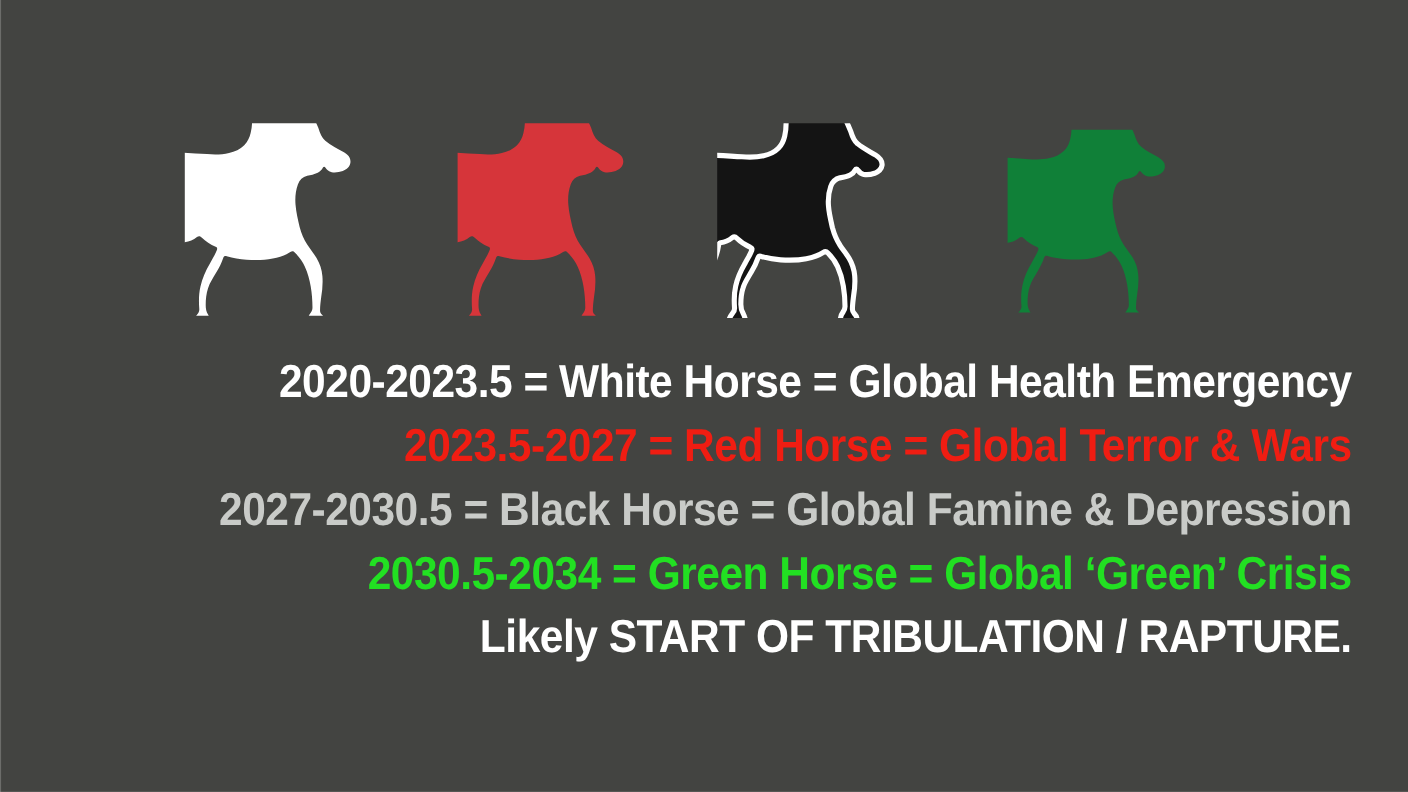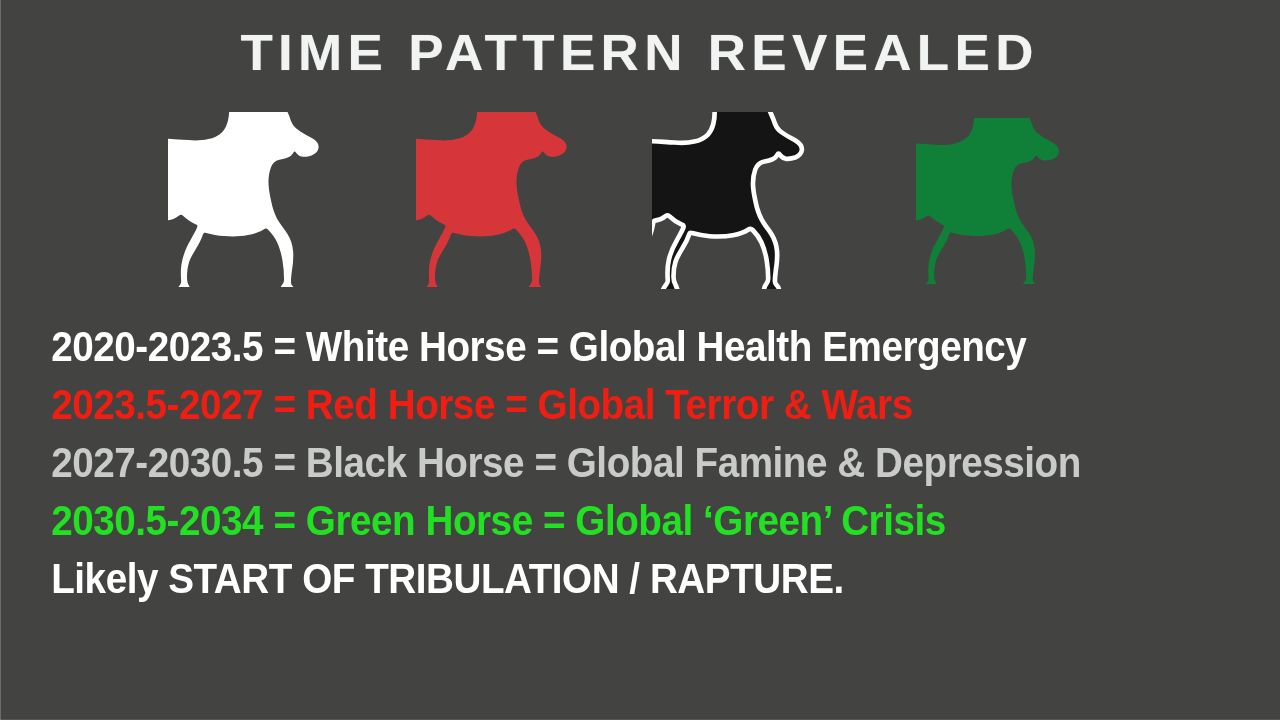--- a/index.html
+++ b/index.html
@@ -57,21 +57,21 @@
   .horse-red   { left: 416px; width: 160px; height: 175px; }
   .horse-black { left: 652px; width: 162px; height: 177px; }
   .horse-green { left: 916px; width: 152px; height: 166px; top: 6px; }
 
   
   #lines {
     position: absolute;
     top: 318px;
     left: 0;
     width: 1280px;
-    text-align: left;
+    text-align: right;
   }
   .line {
     display: block;
     width: 1280px;
     font-family: "Liberation Sans", sans-serif;
     font-weight: bold;
     font-size: 42px;
     line-height: 58px;
     letter-spacing: -0.5px;
     white-space: nowrap;
@@ -94,23 +94,20 @@
     background: rgba(255,255,255,0.10);
   }
 </style>
 </head>
 <body>
 
 <div id="stage">
 
   <div id="edge-left"></div>
 
-  <div id="title-bar">
-    <span id="title-text">TIME PATTERN REVEALED</span>
-  </div>
 
   <div id="horses">
 
     <div class="horse horse-white">
       <svg viewBox="0 0 300 330" width="160" height="175">
         <path fill="#ffffff" d="M228 8 c3 10 6 17 12 22 c9 8 22 14 32 20 c8 5 12 10 11 18 c-1 7 -6 11 -13 14 c-6 2 -13 3 -19 2 c-5 -1 -8 -4 -11 -8 c-1 -2 -3 -2 -4 0 c-2 4 -5 7 -9 9 c-6 3 -12 4 -18 5 c-8 2 -13 7 -16 15 c-4 11 -5 23 -4 35 c1 13 4 25 7 38 c3 11 7 21 13 30 c5 8 11 15 16 23 c6 10 9 20 10 31 c1 12 0 24 -2 36 c-1 8 -2 15 -2 23 c0 3 1 5 3 7 c3 3 5 6 5 10 c0 3 -2 5 -5 6 c-6 2 -12 2 -18 1 c-4 -1 -6 -3 -6 -7 c0 -5 2 -9 5 -13 c2 -3 3 -5 3 -9 c0 -12 -1 -24 -3 -36 c-2 -12 -5 -23 -10 -34 c-4 -9 -10 -17 -17 -24 c-3 -3 -5 -3 -8 -1 c-9 6 -19 9 -30 11 c-15 3 -30 3 -45 2 c-12 -1 -23 -3 -34 -6 c-3 -1 -5 0 -6 3 c-3 9 -7 17 -12 25 c-5 9 -11 17 -14 27 c-3 9 -4 19 -4 29 c0 6 1 11 4 16 c2 4 4 8 4 13 c0 4 -2 6 -6 7 c-6 1 -12 1 -18 0 c-4 -1 -6 -4 -5 -8 c1 -5 4 -9 7 -13 c2 -2 3 -5 3 -8 c-1 -13 -1 -26 2 -39 c3 -14 9 -27 16 -39 c4 -8 9 -15 12 -23 c1 -3 1 -5 -2 -6 c-9 -4 -17 -9 -24 -16 c-3 -3 -5 -3 -8 -1 c-6 5 -13 8 -21 9 c-2 1 -3 2 -3 4 c-2 13 -6 25 -12 36 c-5 10 -11 19 -16 29 c-5 10 -8 21 -8 33 c0 5 1 9 4 13 c3 4 5 8 5 13 c0 4 -2 6 -6 7 c-6 1 -12 1 -17 0 c-5 -1 -7 -4 -6 -9 c1 -5 4 -9 7 -13 c2 -2 2 -5 2 -8 c-1 -14 1 -28 6 -41 c5 -14 12 -26 18 -39 c4 -9 7 -18 8 -28 c0 -3 -1 -4 -3 -5 c-9 -2 -16 -7 -22 -14 c-7 -8 -11 -17 -14 -27 c-4 -13 -5 -26 -5 -39 c0 -4 -1 -5 -4 -5 c-5 1 -9 3 -12 7 c-5 6 -8 12 -11 19 c-4 9 -7 18 -12 27 c-2 4 -5 8 -9 11 c-2 2 -4 3 -5 6 c-2 7 -5 13 -9 19 c-3 4 -6 8 -10 11 c-2 2 -3 3 -2 6 c1 5 0 9 -3 13 c-3 5 -7 8 -12 10 c-2 1 -4 1 -5 -1 c-1 -2 0 -4 1 -5 c4 -5 7 -10 8 -16 c0 -3 0 -5 -2 -7 c-3 -3 -4 -6 -3 -10 c1 -6 4 -11 8 -15 c5 -6 10 -11 13 -18 c4 -8 6 -17 8 -26 c3 -13 6 -26 11 -38 c5 -12 12 -23 22 -32 c8 -8 18 -14 29 -17 c13 -4 26 -5 39 -5 c20 0 40 2 60 3 c13 1 26 1 38 -2 c10 -2 19 -6 26 -13 c6 -6 9 -13 11 -21 c3 -12 3 -24 2 -36 c-1 -11 -3 -22 -3 -33 c0 -9 1 -18 5 -26 c3 -7 8 -13 14 -17 c4 -3 8 -6 11 -10 c4 -6 6 -12 6 -19 c0 -5 -1 -9 -3 -13 c-1 -3 -1 -5 1 -7 c3 -3 6 -5 10 -6 c3 -1 5 0 6 3 Z"></path>
       </svg>
     </div>
 
     <div class="horse horse-red">

